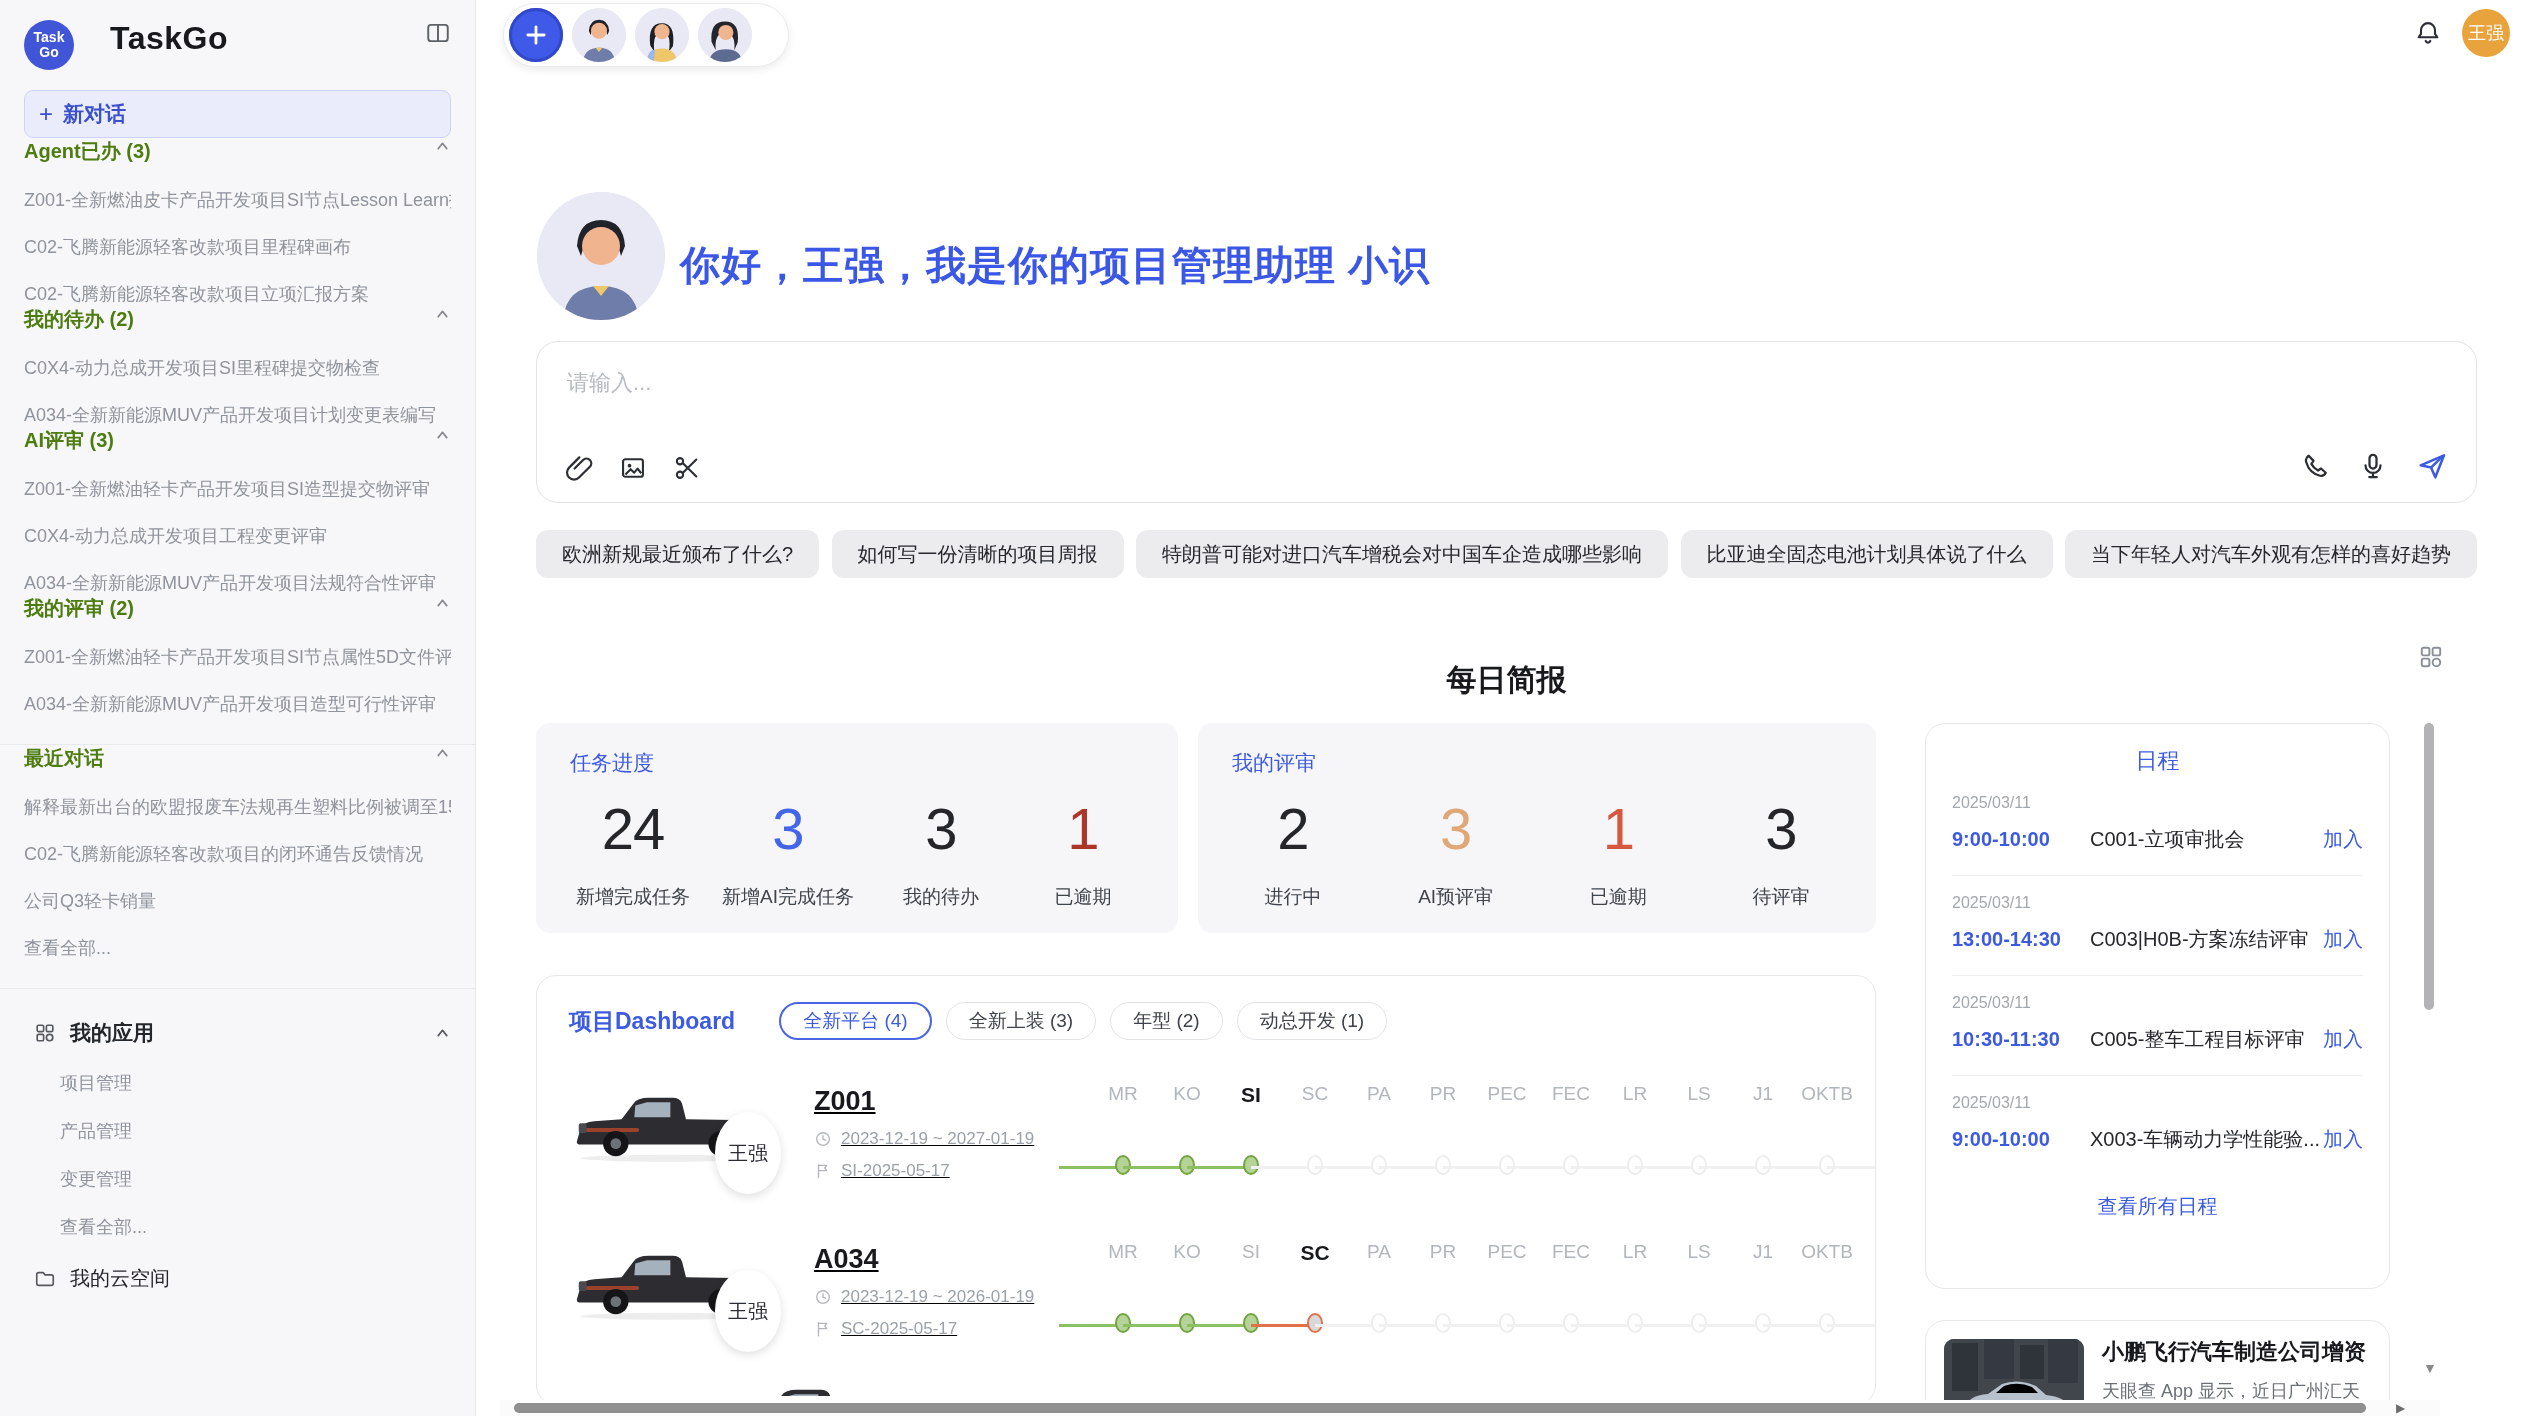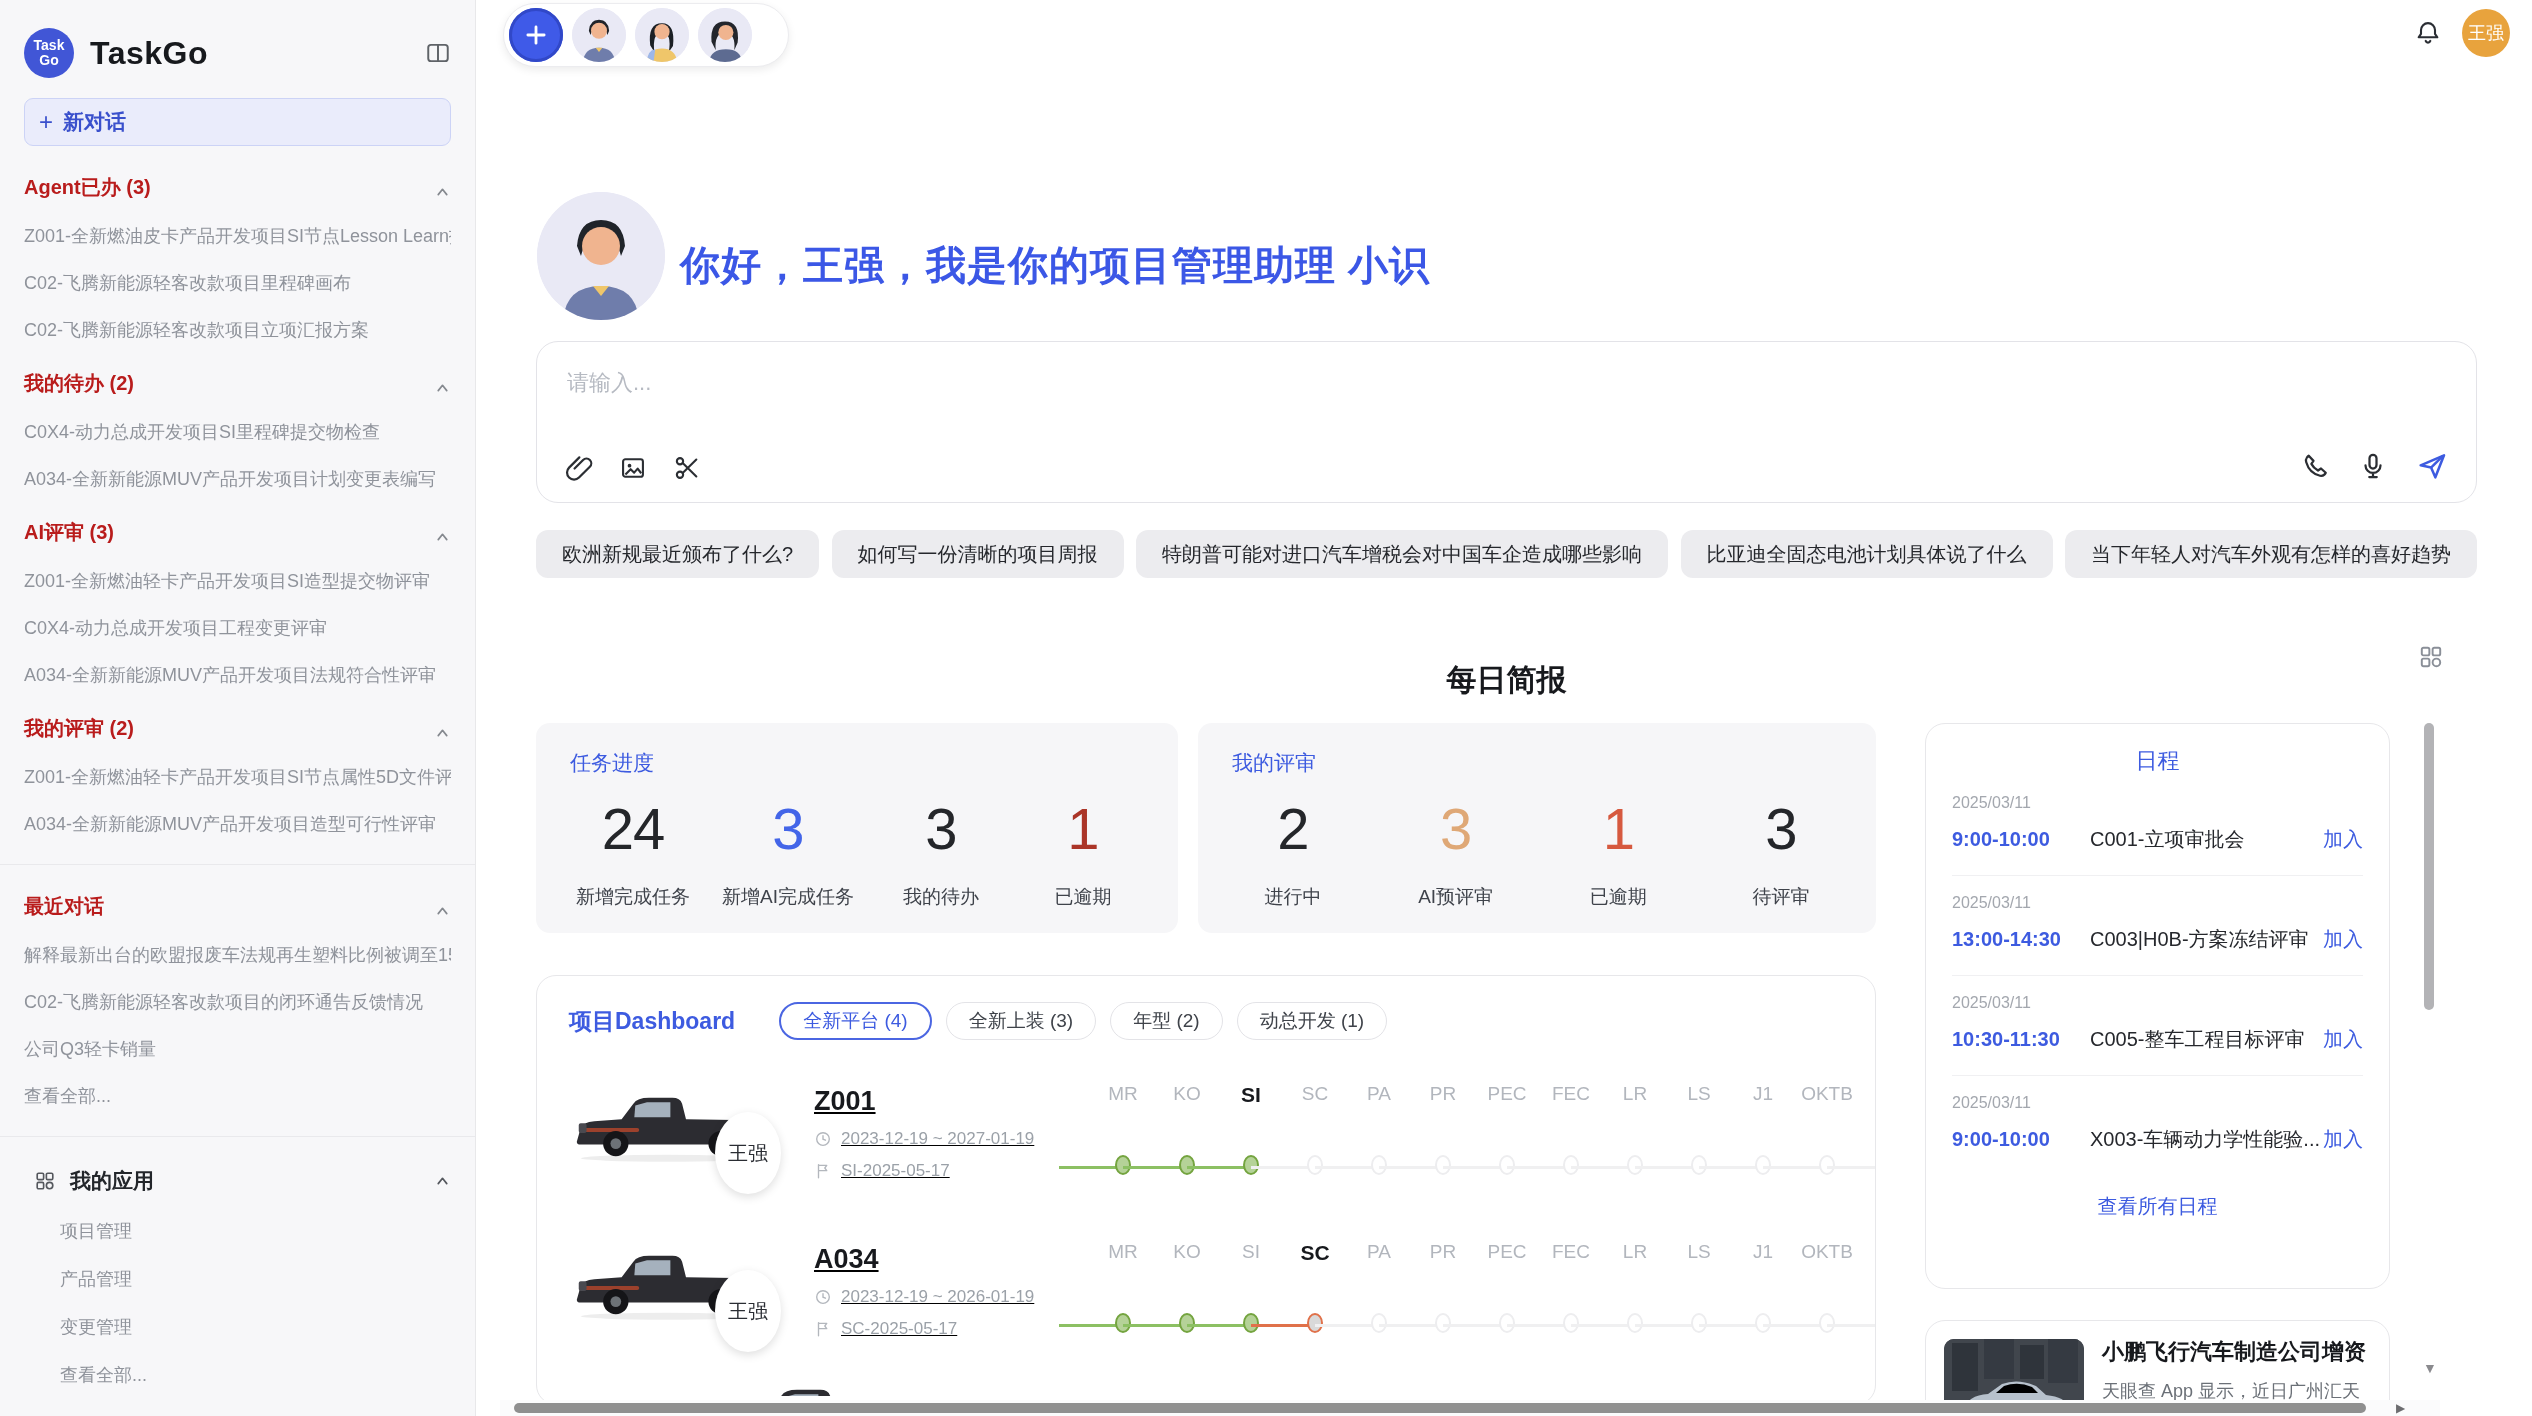--- a/index.html
+++ b/index.html
@@ -1,26 +1,26 @@
 <!DOCTYPE html>
 <html><head>
 <meta charset="utf-8">
 <style>
   html,body{margin:0;padding:0;background:#fff;font-family:"Liberation Sans","DejaVu Sans",sans-serif;}
   .app{position:relative;width:2532px;height:1416px;overflow:hidden;background:#fff;}
   svg.ic{display:block;}
   
   .side{position:absolute;left:0;top:0;width:476px;height:1416px;background:#f7f7f9;border-right:1px solid #e8e8ea;box-sizing:border-box;padding:0 24px;overflow:hidden;}
-  .logo-row{display:flex;align-items:center;margin-top:28px;}
+  .logo-row{display:flex;align-items:flex-start;margin-top:20px;gap:20px;}
   .logo{width:50px;height:50px;border-radius:50%;background:#4156d6;color:#fff;display:flex;flex-direction:column;align-items:center;justify-content:center;font-size:14px;line-height:15px;font-weight:700;}
   .app-name{font-size:32px;font-weight:700;color:#17191d;margin-left:16px;letter-spacing:.5px;}
   .panel-ic{margin-left:auto;color:#5f6368;}
   .newchat{margin-top:20px;height:46px;border:1px solid #ccd3f6;background:#eaecfb;border-radius:9px;display:flex;align-items:center;padding:0 14px;color:#3a50cc;font-size:21px;font-weight:600;cursor:pointer;}
   .newchat .plus{font-size:24px;font-weight:400;margin-right:10px;}
-  .sec-head{display:flex;align-items:flex-end;justify-content:space-between;margin-top:28px;font-size:20px;font-weight:600;color:#b91c1c;}
+  .sec-head{display:flex;align-items:flex-start;justify-content:space-between;font-size:20px;font-weight:600;color:#4d7c0f;}
   .chev{color:#85898f;}
   .side-item{margin-top:23px;font-size:18px;color:#8f939b;white-space:nowrap;overflow:hidden;cursor:pointer;}
   .side-div{border:0;border-top:1px solid #e9e9ec;margin:28px -24px 0 -24px;}
   .apps-head{display:flex;align-items:center;margin-top:30px;font-size:21px;font-weight:600;color:#23262b;}
   .apps-head .ic{color:#55585e;margin-left:10px;}
   .apps-head span{margin-left:14px;}
   .apps-head .chev{margin-left:auto;}
   .sub-item{margin-top:24px;margin-left:36px;font-size:18px;color:#8f939b;cursor:pointer;}
   .side-link{display:flex;align-items:center;margin-top:26px;cursor:pointer;}
   .side-link .ic{color:#55585e;margin-left:10px;}

